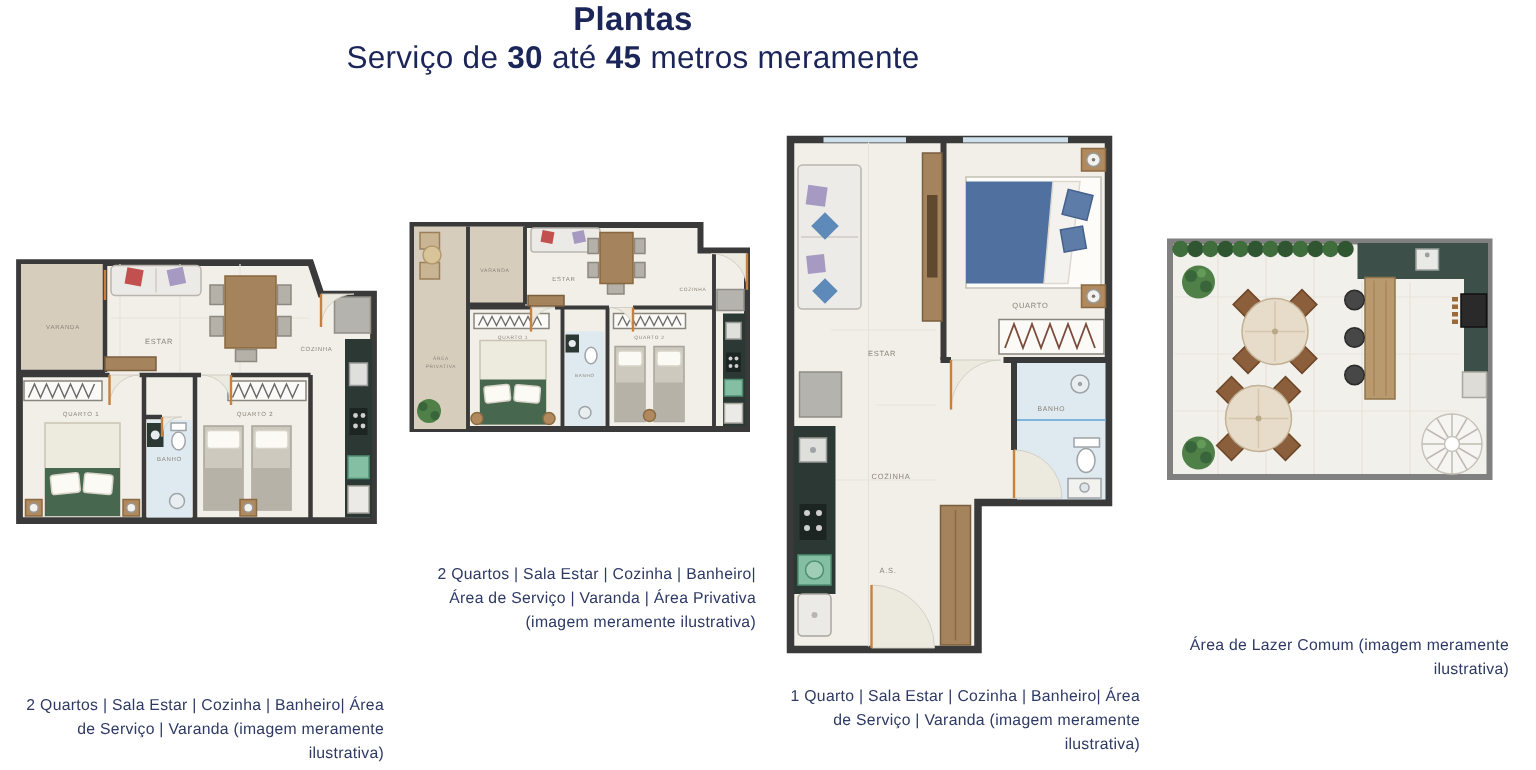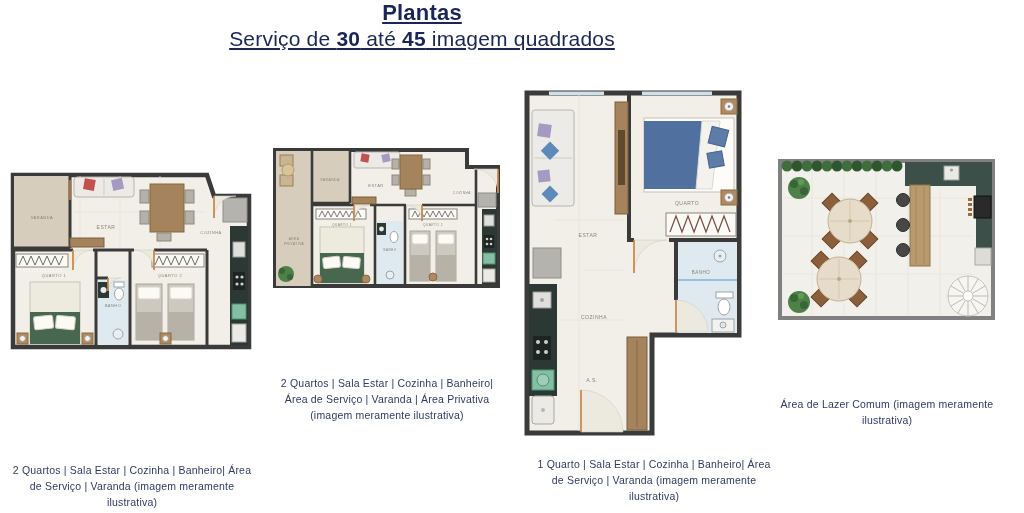--- a/index.html
+++ b/index.html
@@ -1,38 +1,38 @@
 <!DOCTYPE html>
 <html><head>
 <meta charset="utf-8">
 <style>
   html,body{margin:0;padding:0;background:#ffffff;}
   body{width:1024px;height:513px;overflow:hidden;position:relative;
        font-family:"Liberation Sans",sans-serif;}
-  .header{position:absolute;left:0;top:0;width:844px;text-align:center;color:#1b2558;text-decoration:underline;}
+  .header{position:absolute;left:0;top:0;width:844px;text-align:center;color:#1b2558;}
   .title{font-size:22px;font-weight:bold;line-height:26px;letter-spacing:.2px;}
   .subtitle{font-size:21px;line-height:26px;letter-spacing:.2px;}
   .subtitle .b{font-weight:bold;text-align:center;}
   figure.plan{position:absolute;margin:0;padding:0;}
   figure.plan svg{display:block;}
-  .caption{position:absolute;text-align:center;color:#2e3a64;font-size:10.5px;
+  .caption{position:absolute;text-align:right;color:#2e3a64;font-size:10.5px;
            line-height:16px;letter-spacing:.2px;}
   
   .rl{fill:#8a8378;font-family:"Liberation Sans",sans-serif;letter-spacing:.5px;}
   
   .wall{stroke:#3a3a3a;fill:none;}
   .door{stroke:#c8803f;fill:none;stroke-width:1.6;}
   .wedge{fill:#eceadf;stroke:#cfccc2;stroke-width:.6;}
 </style>
 </head>
 <body>
 
 <div class="header">
   <div class="title">Plantas</div>
-  <div class="subtitle"><span>Serviço de </span><span class="b">30</span><span> até </span><span class="b">45</span><span> imagem quadrados</span></div>
+  <div class="subtitle"><span>Serviço de </span><span class="b">30</span><span> até </span><span class="b">45</span><span> metros meramente</span></div>
 </div>
 
 <figure class="plan" style="left:10px;top:170px;width:242px;height:180px">
 <svg width="242" height="180" viewBox="0 0 242 180">
   <path d="M3,5 H197 L204,26 H239 V177 H3 Z" fill="#f2efe8" stroke="#3a3a3a" stroke-width="4.5"></path>
   <g stroke="#e7e3d8" stroke-width="0.8">
     <line x1="70" y1="6" x2="70" y2="78"></line>
         <line x1="110" y1="6" x2="110" y2="78"></line>
         <line x1="150" y1="6" x2="150" y2="78"></line>
     <line x1="64" y1="42" x2="196" y2="42"></line>
@@ -343,21 +343,21 @@
         <line class="door" x1="57" y1="300" x2="57" y2="342"></line>
   </g>
 
   <text class="rl" x="64" y="147" font-size="5" text-anchor="middle">ESTAR</text>
   <text class="rl" x="163" y="115" font-size="5" text-anchor="middle">QUARTO</text>
   <text class="rl" x="177" y="184" font-size="4.5" text-anchor="middle">BANHO</text>
   <text class="rl" x="70" y="229" font-size="5" text-anchor="middle">COZINHA</text>
   <text class="rl" x="68" y="292" font-size="5" text-anchor="middle">A.S.</text>
 </svg>
 </figure>
-<div class="caption" style="left:532px;top:456px;width:244px">1 Quarto | Sala Estar | Cozinha | Banheiro| Área de Serviço | Varanda (imagem meramente ilustrativa)</div>
+<div class="caption" style="left:516px;top:456px;width:244px">1 Quarto | Sala Estar | Cozinha | Banheiro| Área de Serviço | Varanda (imagem meramente ilustrativa)</div>
 
 <figure class="plan" style="left:777px;top:158px;width:219px;height:163px">
 <svg width="219" height="163" viewBox="0 0 219 163">
   <rect x="3" y="3" width="213" height="157" fill="#f2f0ea" stroke="#808080" stroke-width="4"></rect>
   <g stroke="#e6e3da" stroke-width="0.8">
     <line x1="35" y1="6" x2="35" y2="158"></line>
         <line x1="67" y1="6" x2="67" y2="158"></line>
         <line x1="99" y1="6" x2="99" y2="158"></line>
     <line x1="131" y1="30" x2="131" y2="158"></line>
         <line x1="163" y1="30" x2="163" y2="158"></line>
@@ -449,13 +449,13 @@
     <line x1="191" y1="138" x2="171" y2="138" stroke="#bdbbb3"></line>
         <line x1="191" y1="138" x2="174" y2="148" stroke="#bdbbb3"></line>
     <line x1="191" y1="138" x2="181" y2="155" stroke="#bdbbb3"></line>
         <line x1="191" y1="138" x2="191" y2="158" stroke="#bdbbb3"></line>
     <line x1="191" y1="138" x2="201" y2="155" stroke="#bdbbb3"></line>
         <line x1="191" y1="138" x2="208" y2="148" stroke="#bdbbb3"></line>
     <circle cx="191" cy="138" r="5" fill="#ffffff" stroke="#c6c4bc"></circle>
   </g>
 </svg>
 </figure>
-<div class="caption" style="left:768px;top:396px;width:238px">Área de Lazer Comum (imagem meramente ilustrativa)</div>
+<div class="caption" style="left:768px;top:422px;width:238px">Área de Lazer Comum (imagem meramente ilustrativa)</div>
 
 </body></html>

